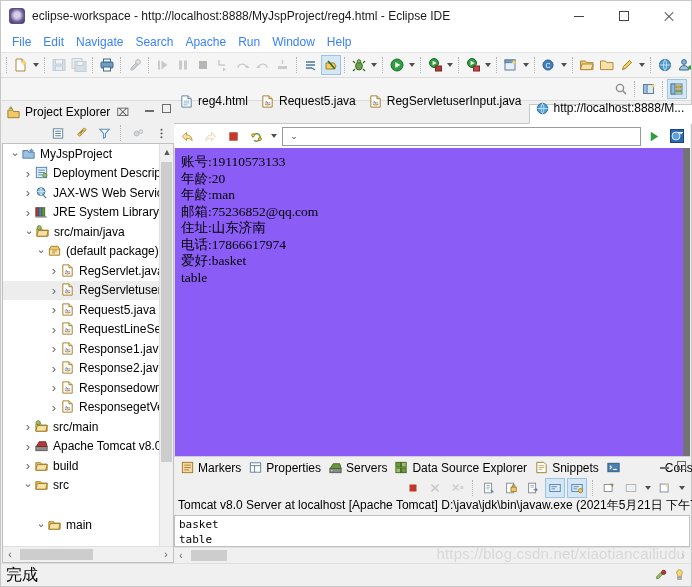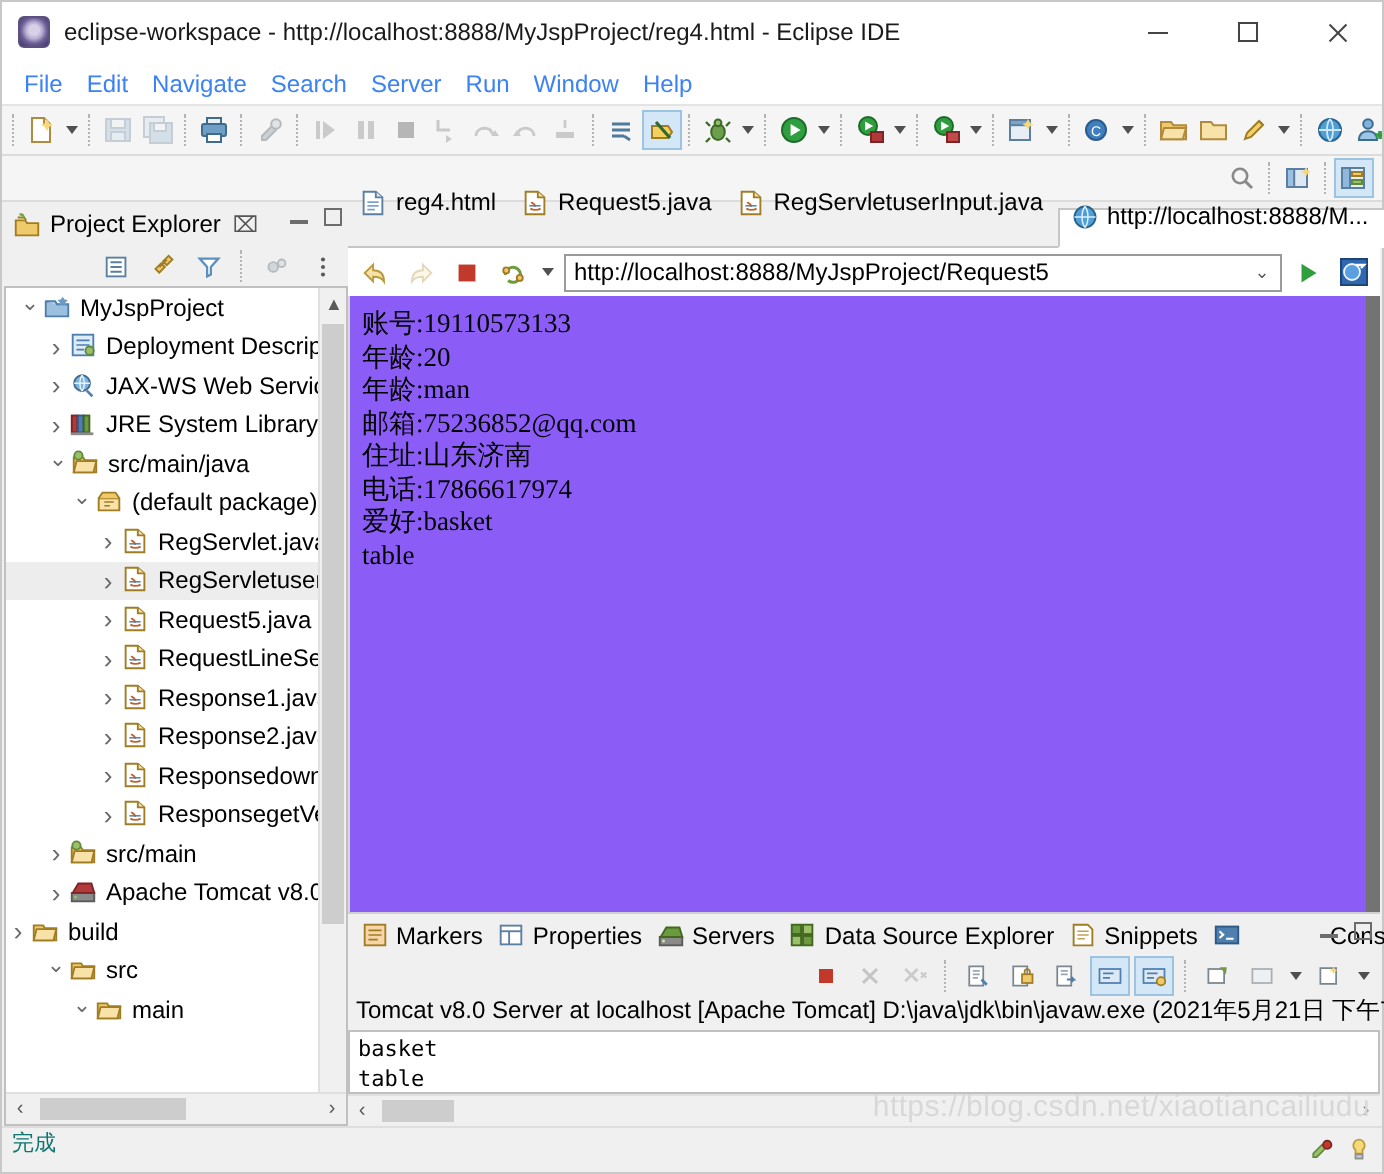--- a/index.html
+++ b/index.html
@@ -414,25 +414,26 @@
     display: flex; align-items: center;
     position: relative;
     border-top: 1px solid #e0e0e0;
   }
 
   
   .statusbar {
     height: 22px;
     flex: 0 0 auto;
     display: flex;
+    align-items: center;
     background: #f0f0f0;
     border-top: 1px solid #dedede;
     padding-left: 5px;
-    font-size: 11px;
-    color: #0f766e;
+    font-size: 16px;
+    color: #000000;
     position: relative;
   }
   .status-right { margin-left: auto; display: flex; align-items: center; gap: 6px; padding-right: 6px;}
 
   
   .watermark {
     position: absolute;
     right: 6px;
     bottom: 24px;
     font-size: 15px;
@@ -462,21 +463,21 @@
           <span class="glyph-close"></span>
         </div>
     </div>
   </div>
 
   <div class="menubar">
     <div class="menu-item">File</div>
     <div class="menu-item">Edit</div>
     <div class="menu-item">Navigate</div>
     <div class="menu-item">Search</div>
-    <div class="menu-item">Server</div>
+    <div class="menu-item">Apache</div>
     <div class="menu-item">Run</div>
     <div class="menu-item">Window</div>
     <div class="menu-item">Help</div>
   </div>
 
   <div class="toolbar">
     <div class="tb-sep"></div>
     <div class="tb-btn">
       <svg class="ico" width="16" height="16" viewBox="0 0 16 16">
         <path d="M3 2h6l3 3v9H3z" fill="#fff" stroke="#b08a3e" stroke-width="1"></path>
@@ -934,41 +935,41 @@
               <span class="twisty closed"></span>
               <span class="t-icon">
                 <svg class="ico" width="15" height="15" viewBox="0 0 16 16">
                   <rect x="2" y="9" width="12" height="4.5" fill="#8a8a8a" stroke="#5a5a5a"></rect>
                   <path d="M2.5 9l3-5h7l1.5 5z" fill="#b33a3a" stroke="#7d2424"></path>
                   <circle cx="4" cy="11.2" r="0.8" fill="#9cc06a"></circle>
                 </svg>
               </span>
               <span class="tree-label">Apache Tomcat v8.0 [Ap</span>
             </div>
-            <div class="tree-row" style="">
+            <div class="tree-row" style="padding-left: 19px;">
               <span class="twisty closed"></span>
               <span class="t-icon">
                 <svg class="ico" width="15" height="15" viewBox="0 0 16 16">
                   <path d="M2 5h5l1 1.5h6V13H2z" fill="#f0c96a" stroke="#a07d22"></path>
                   <path d="M3.5 7h10.5L12.5 13H2z" fill="#f8e2a8" stroke="#a07d22"></path>
                 </svg>
               </span>
               <span class="tree-label">build</span>
             </div>
             <div class="tree-row" style="padding-left: 19px;">
               <span class="twisty open"></span>
               <span class="t-icon">
                 <svg class="ico" width="15" height="15" viewBox="0 0 16 16">
                   <path d="M2 5h5l1 1.5h6V13H2z" fill="#f0c96a" stroke="#a07d22"></path>
                   <path d="M3.5 7h10.5L12.5 13H2z" fill="#f8e2a8" stroke="#a07d22"></path>
                 </svg>
               </span>
               <span class="tree-label">src</span>
             </div>
-            <div class="tree-row" style="padding-left: 32px;">
+            <div class="tree-row" style="padding-left: 32px; margin-top: 20px;">
               <span class="twisty open"></span>
               <span class="t-icon">
                 <svg class="ico" width="15" height="15" viewBox="0 0 16 16">
                   <path d="M2 5h5l1 1.5h6V13H2z" fill="#f0c96a" stroke="#a07d22"></path>
                   <path d="M3.5 7h10.5L12.5 13H2z" fill="#f8e2a8" stroke="#a07d22"></path>
                 </svg>
               </span>
               <span class="tree-label">main</span>
             </div>
             <div class="tree-row" style="padding-left: 45px; margin-top: 42px;">
@@ -1075,21 +1076,20 @@
             <svg class="ico" width="15" height="15" viewBox="0 0 16 16">
               <path d="M4 9a4 4 0 1 1 1.4 3" fill="none" stroke="#6f9a3e" stroke-width="1.6"></path>
               <circle cx="4.4" cy="6.6" r="1.6" fill="#f0c96a" stroke="#a07d22"></circle>
               <circle cx="11.6" cy="10.6" r="1.6" fill="#f0c96a" stroke="#a07d22"></circle>
             </svg>
           </div>
           <div class="tb-arrow">
               <i></i>
             </div>
           <div class="urlbox">
-            <div class="urltext">http://localhost:8888/MyJspProject/Request5</div>
             <div class="caret">⌄</div>
           </div>
           <div class="tb-btn">
             <svg class="ico" width="15" height="15" viewBox="0 0 16 16">
               <path d="M4 3l8 5-8 5z" fill="#2f9e3f"></path>
             </svg>
           </div>
           <div class="tb-btn">
             <svg class="ico" width="16" height="16" viewBox="0 0 16 16">
               <rect x="1.5" y="1.5" width="13" height="13" fill="#2f67b0" stroke="#1e4578"></rect>

